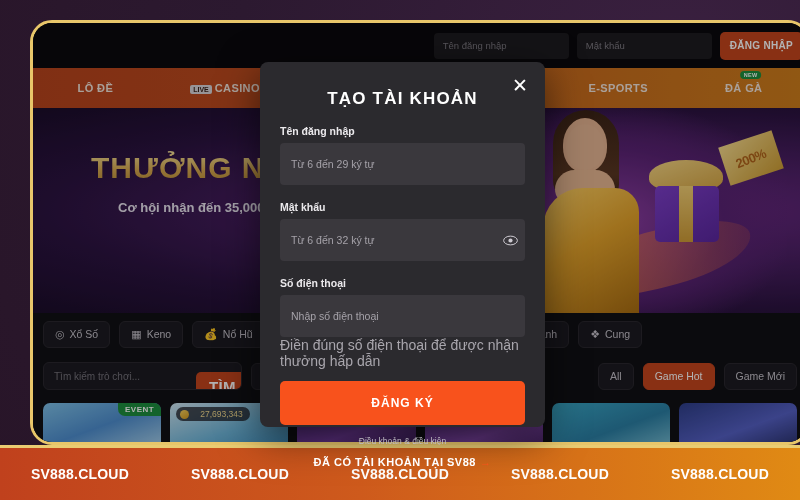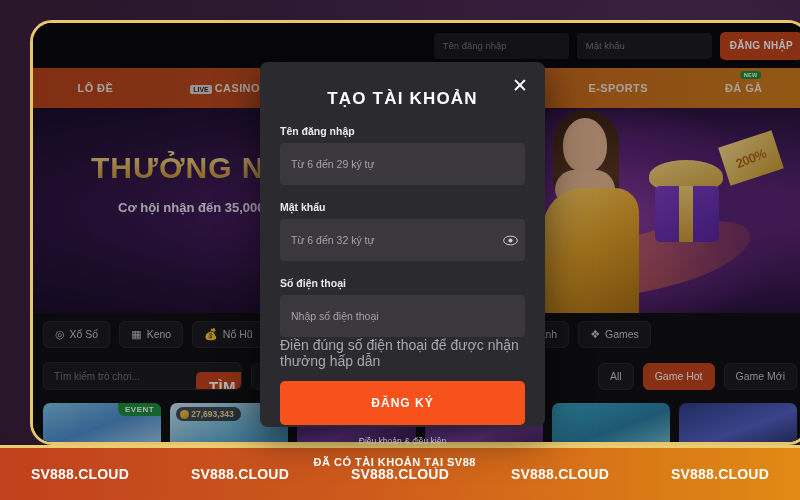--- a/index.html
+++ b/index.html
@@ -245,23 +245,23 @@
     background: #1e8f3e; color: #fff;
     font-size: 8px; font-weight: bold;
     padding: 2px 7px;
     border-radius: 0 0 0 7px;
     letter-spacing: .5px;
   }
   .gcard .jackpot {
     position: absolute; left: 6px; top: 4px;
     background: rgba(22,20,26,.72);
     border-radius: 10px;
-    color: #f1d98e; font-size: 8.5px; font-weight: bold;
+    color: #f1d98e; font-size: 8.5px; font-weight: normal;
     padding: 2px 7px 2px 4px;
-    display: flex; align-items: center; gap: 2px;
+    display: flex; align-items: center; gap: 11px;
   }
   .coin {
     width: 9px; height: 9px; border-radius: 50%;
     background: linear-gradient(150deg,#f7cf5e,#d49a1d);
     display: inline-block;
   }
   .c1 { background: linear-gradient(160deg,#7fc2e8 0%, #4f8fd0 45%, #bfe2f2 100%); }
   .c2 { background: linear-gradient(160deg,#cfe6f2 0%, #6fb6da 50%, #2f7fb0 100%); }
   .c3 { background: linear-gradient(160deg,#4e2a7a 0%, #7a3fa8 50%, #2b1545 100%); }
   .c4 { background: linear-gradient(160deg,#5a2e86 0%, #8a4bb5 55%, #32184d 100%); }
@@ -439,21 +439,21 @@
     <div class="chip active">
       <span class="gi">🐟</span>
       <span>Bắn Cá</span>
     </div>
     <div class="chip">
       <span class="gi">🚀</span>
       <span>Games Nhanh</span>
     </div>
     <div class="chip">
       <span class="gi">❖</span>
-      <span>Games</span>
+      <span>Cung</span>
     </div>
   </div>
 
   <div class="searchrow">
     <div class="searchbox">
       <input placeholder="Tìm kiếm trò chơi..." style="">
       <button class="search-btn">TÌM KIẾM</button>
     </div>
     <div class="chip">
       <span class="gi">∷</span>

